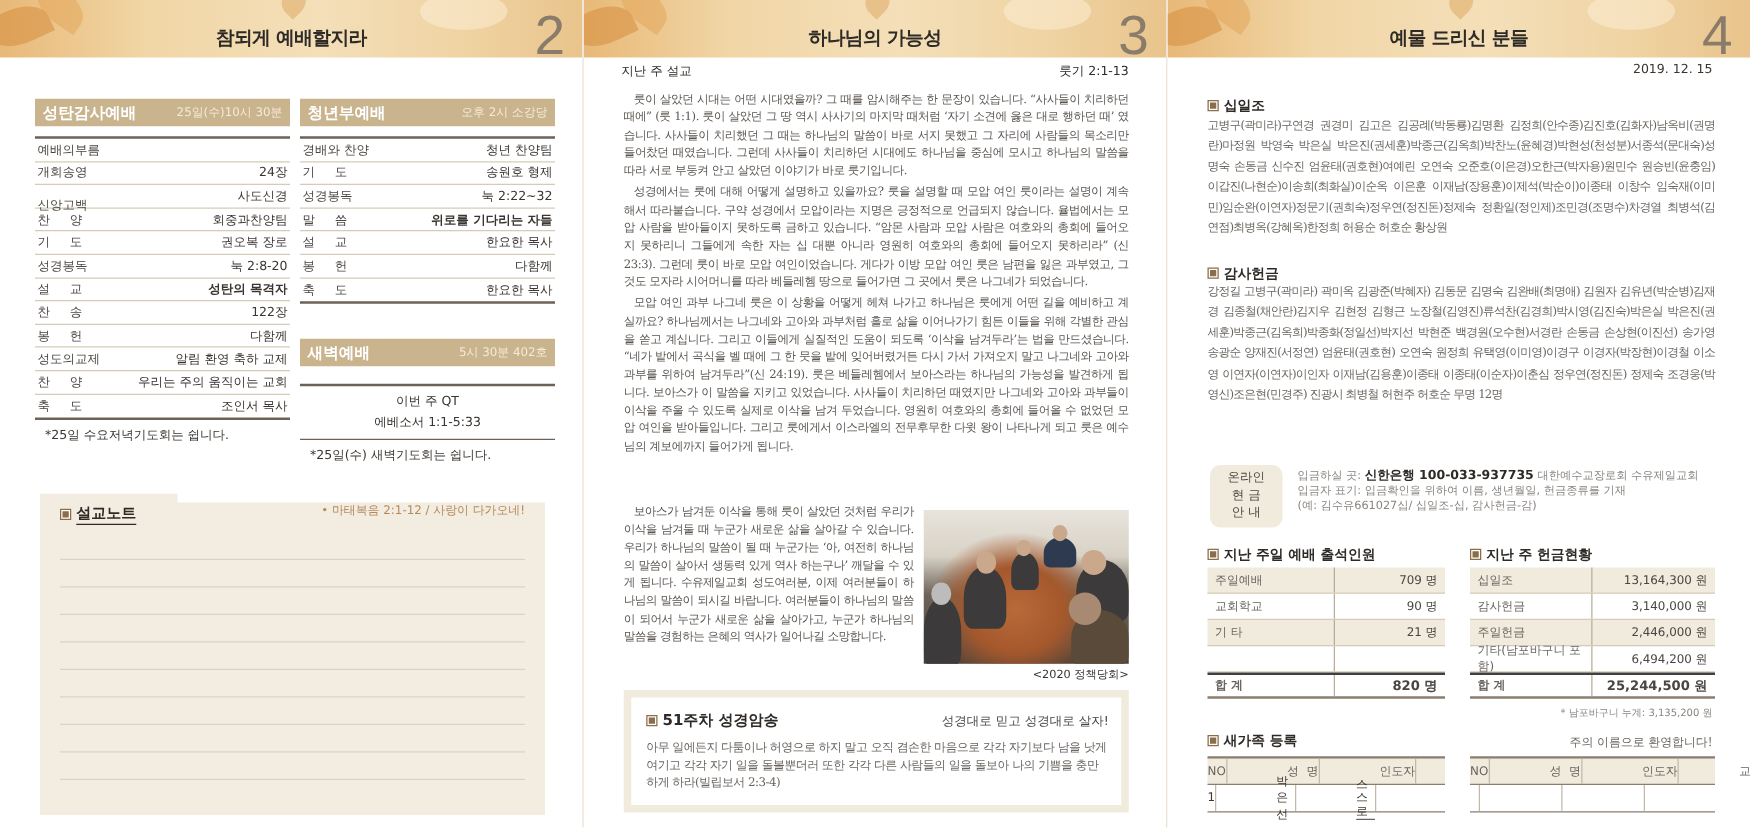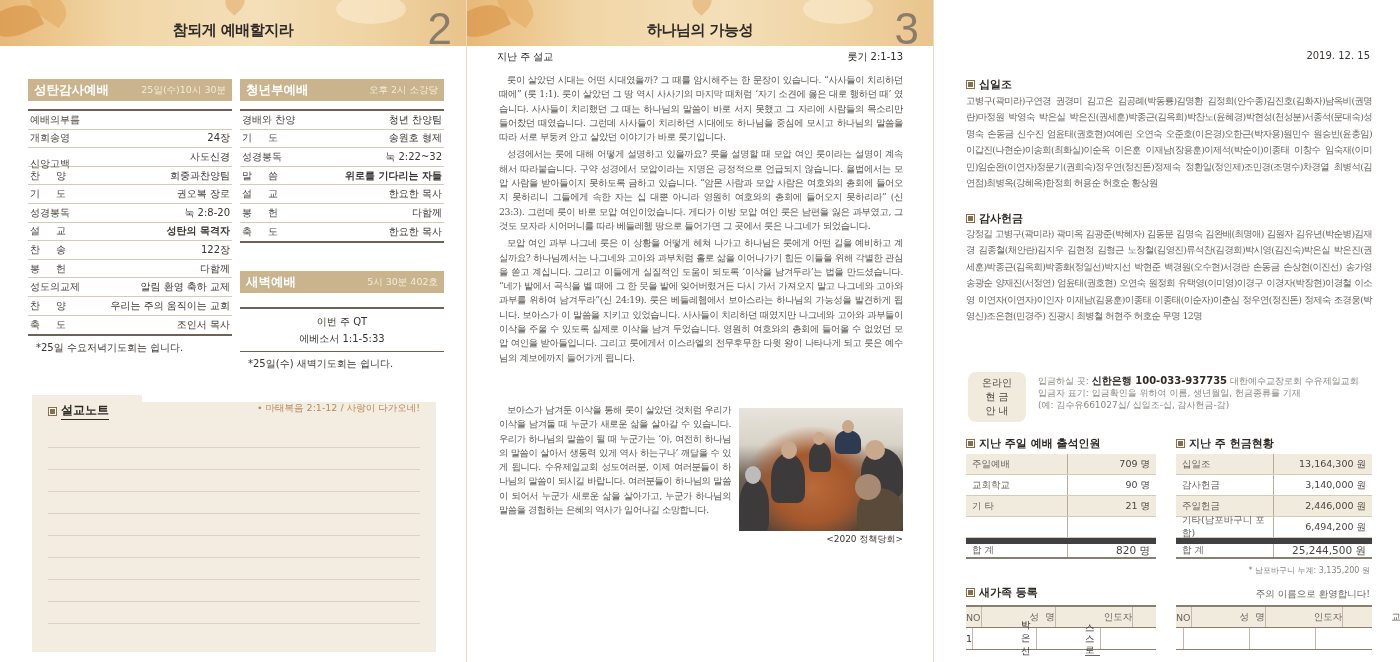--- a/index.html
+++ b/index.html
@@ -97,21 +97,21 @@
     position: absolute; left: 0; top: 0; width: 58px; height: 50px; background: #f1ebde;
     border-radius: 8px; font-size: 10px; line-height: 14px; color: #4a4540; text-align: center; padding-top: 4px;
   }
   .online-text { position: absolute; left: 70px; top: 3px; font-size: 9px; line-height: 12px; color: #8a8580; }
   .online-text b { color: #2e2a26; font-size: 10px; }
   .tbl { position: absolute; font-size: 9.5px; }
   .tbl .row { display: flex; height: 21px; align-items: center; border-bottom: 1px solid #d6cbb8; }
   .tbl .row.shade { background: #f1ebde; }
   .tbl .row .c1 { padding-left: 6px; color: #6a6560; border-right: 1px solid #b8ad9c; height: 100%; display: flex; align-items: center; }
   .tbl .row .c2 { text-align: right; padding-right: 6px; color: #4a4540; flex: 1; }
-  .tbl .total { border-top: 6px solid #404040; border-bottom: 2px solid #8a7e70; }
+  .tbl .total { border-top: 2px solid #404040; border-bottom: 2px solid #8a7e70; font-weight: bold; }
   .offer-note { position: absolute; right: 30px; top: 565px; font-size: 8px; color: #8a8580; }
   .welcome { position: absolute; right: 30px; top: 588px; font-family: "DejaVu Serif", serif; font-size: 9.5px; color: #6a6560; }
   .reg { position: absolute; top: 605px; font-size: 9.5px; border-top: 2px solid #8a7e70; border-bottom: 1px solid #8a7e70; }
   .reg .rrow { display: flex; height: 21px; align-items: center; gap: 48px; }
   .reg .rrow.head { background: #f1ebde; border-bottom: 1px solid #8a7e70; color: #6a6560; }
   .reg .rrow > div { height: 100%; display: flex; align-items: center; justify-content: center; border-right: 1px solid #c4b9a8; }
   .reg .rrow > div:last-child { border-right: none; }
   .reg .u { border-bottom: 1px solid #6a6560; line-height: 11px; }
 </style>
 </head>
@@ -286,25 +286,41 @@
     <div class="head" style="left:74px;top:24px;width:12px;height:13px;"></div>
     <div class="person" style="left:96px;top:22px;width:26px;height:24px;background:#2e3a50;"></div>
     <div class="head" style="left:103px;top:12px;width:12px;height:13px;"></div>
     <div class="person" style="left:122px;top:40px;width:42px;height:50px;"></div>
     <div class="head" style="left:126px;top:32px;width:20px;height:20px;"></div>
     <div class="person" style="left:118px;top:80px;width:46px;height:45px;background:#5a4a3a;"></div>
     <div class="head" style="left:116px;top:66px;width:26px;height:26px;background:#a88a72;"></div>
   </div>
   <div class="photo-cap">&lt;2020 정책당회&gt;</div>
 
+  <div class="memory">
+    <div class="memory-title">
+      <span class="sq-icon"></span>
+      <span>51주차 성경암송</span>
+    </div>
+    <div class="memory-slogan">성경대로 믿고 성경대로 살자!</div>
+    <div class="memory-text">아무 일에든지 다툼이나 허영으로 하지 말고 오직 겸손한 마음으로 각각 자기보다 남을 낫게 여기고 각각 자기 일을 돌볼뿐더러 또한 각각 다른 사람들의 일을 돌보아 나의 기쁨을 충만하게 하라(빌립보서 2:3-4)</div>
+  </div>
 </div>
 
 <div class="gutter" style="left:933px;"></div>
 
 <div class="page" id="p4">
+  <div class="banner">
+    <div class="leaf l1"></div>
+    <div class="leaf l2"></div>
+    <div class="leaf l3"></div>
+    <div class="leaf l4"></div>
+    <div class="banner-title">예물 드리신 분들</div>
+    <div class="page-num">4</div>
+  </div>
   <div class="date">2019. 12. 15</div>
 
   <div class="sec-title" style="top:77px;">
     <span class="sq-icon"></span>
     <span>십일조</span>
   </div>
   <div class="names" style="top:93px;">고병구(곽미라)구연경 권경미 김고은 김공례(박동룡)김명환 김정희(안수종)김진호(김화자)남옥비(권명란)마정원 박영숙 박은실 박은진(권세훈)박종근(김옥희)박찬노(윤혜경)박현성(천성분)서종석(문대숙)성명숙 손동금 신수진 엄윤태(권호현)여예린 오연숙 오준호(이은경)오한근(박자용)원민수 원승빈(윤충임)이갑진(나현순)이송희(최화실)이순옥 이은훈 이재남(장용훈)이제석(박순이)이종태 이창수 임숙재(이미민)임순완(이연자)정문기(권희숙)정우연(정진돈)정제숙 정환일(정인제)조민경(조명수)차경열 최병석(김연점)최병옥(강혜옥)한정희 허용순 허호순 황상원</div>
 
   <div class="sec-title" style="top:211px;">
     <span class="sq-icon"></span>

